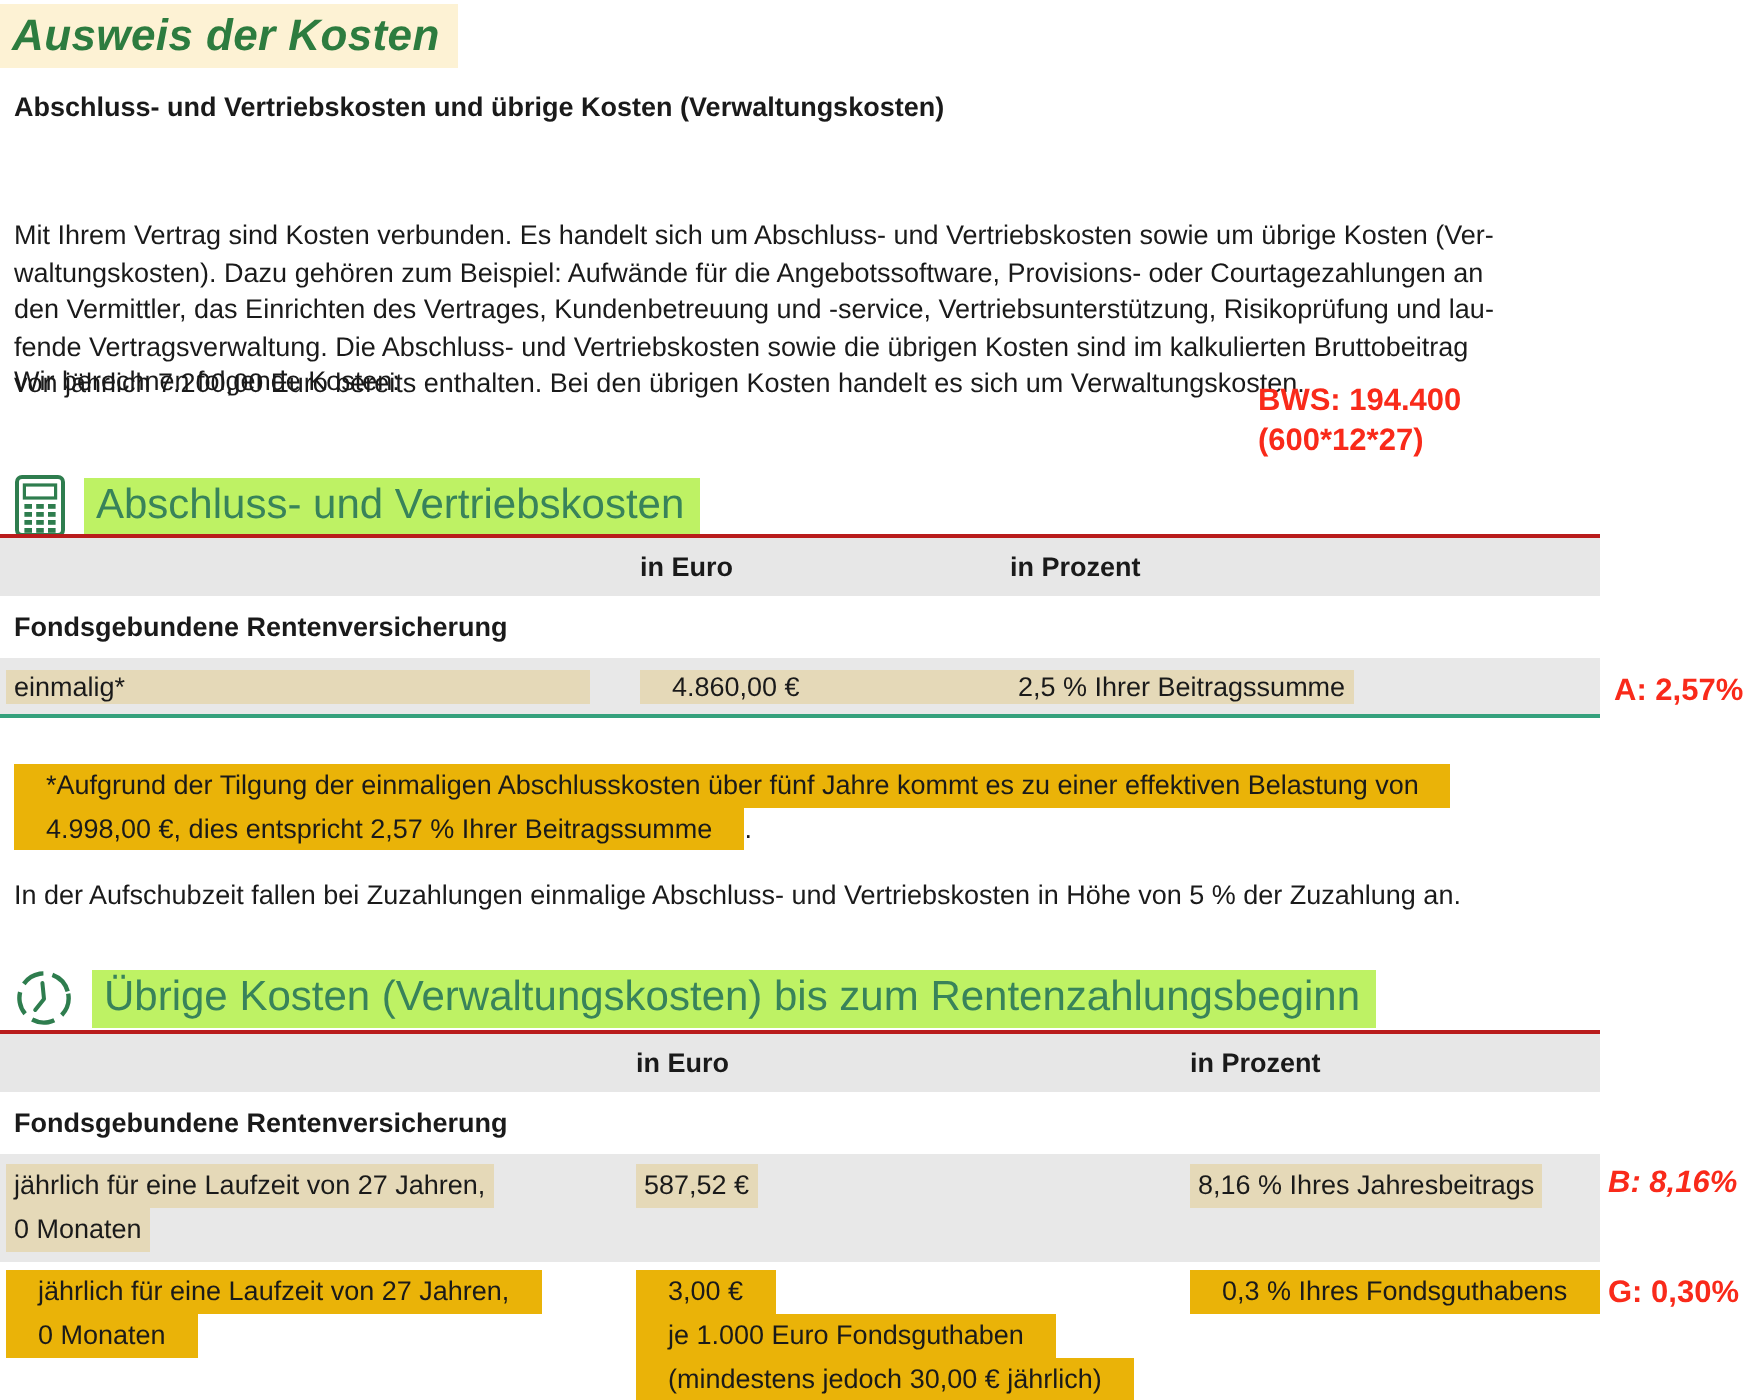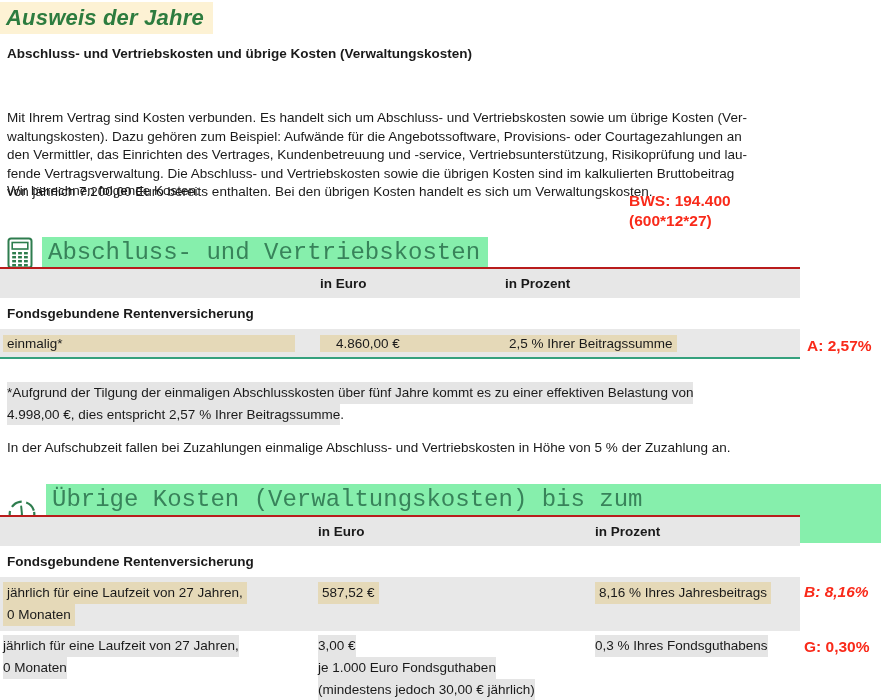--- a/index.html
+++ b/index.html
@@ -3,21 +3,21 @@
 <meta charset="utf-8">
 <style>
   * { margin:0; padding:0; box-sizing:border-box; }
   html,body { background:#ffffff; }
   .page {
     position:relative; width:881px; height:700px; overflow:hidden;
     background:#ffffff; color:#1a1a1a;
     font-family:"Liberation Sans", sans-serif; font-size:13.5px;
   }
   .abs { position:absolute; left:0; }
-  .hl  { background:#e5e5e5; padding:1px 0; display:inline-block; }
+  .hl  { background:#eab308; padding:1px 16px; display:inline-block; }
   .hlg { background:#e5d9b8; padding:1px 4px; display:inline-block; }
 
   .title-wrap { top:5px; left:0; }
   .title {
     font-size:22px; font-weight:bold; font-style:italic; color:#2d7c3f;
     background:#fdf2d4; padding:3px 9px 4px 6px; letter-spacing:0.2px;
   }
   .subtitle { top:46px; left:7px; font-weight:bold; }
   .intro {
     top:69px; left:7px; width:872px;
@@ -27,21 +27,21 @@
 
   .annotation { position:absolute; color:#f92a1a; font-weight:bold; font-size:15.5px; }
   .bws { left:629px; top:191px; line-height:20px; }
   .ann-a { left:807px; top:337px; }
   .ann-b { left:804px; top:583px;font-style:italic; }
   .ann-g { left:804px; top:638px; }
 
   .sec-header { display:flex; align-items:center; gap:9px; left:7px; }
   .sec-header .icon { flex:0 0 auto; display:inline-flex; }
   .sec-title {
-    font-size:24px; color:#38835a; background:#86efac; padding:2px 8px 3px 6px;font-family:Liberation Mono, monospace;
+    font-size:21px; color:#38835a; background:#bef264; padding:2px 8px 3px 6px;
   }
   .sec1 { top:237px; }
   .sec2 { top:484px; }
 
   .tbl { position:absolute; left:0; width:800px; border-top:2px solid #b91c1c; }
   .tbl1 { top:267px; }
   .tbl2 { top:515px; }
   .cols1 { display:grid; grid-template-columns:320px 185px 1fr; }
   .cols2 { display:grid; grid-template-columns:318px 277px 1fr; }
   .thead { background:#e7e7e7; height:29px; align-items:center; font-weight:bold; }
@@ -61,21 +61,21 @@
 
   .footnote { top:382px; left:7px; line-height:19.5px; }
   .aufschub { top:440px; left:7px; }
 </style>
 </head>
 <body>
 
 <div class="page">
 
   <div class="abs title-wrap">
-    <span class="title">Ausweis der Jahre</span>
+    <span class="title">Ausweis der Kosten</span>
   </div>
 
   <div class="abs subtitle">Abschluss- und Vertriebskosten und übrige Kosten (Verwaltungskosten)</div>
 
   <div class="abs intro">Mit Ihrem Vertrag sind Kosten verbunden. Es handelt sich um Abschluss- und Vertriebskosten sowie um übrige Kosten (Ver-
 waltungskosten). Dazu gehören zum Beispiel: Aufwände für die Angebotssoftware, Provisions- oder Courtagezahlungen an
 den Vermittler, das Einrichten des Vertrages, Kundenbetreuung und -service, Vertriebsunterstützung, Risikoprüfung und lau-
 fende Vertragsverwaltung. Die Abschluss- und Vertriebskosten sowie die übrigen Kosten sind im kalkulierten Bruttobeitrag
 von jährlich 7.200,00 Euro bereits enthalten. Bei den übrigen Kosten handelt es sich um Verwaltungskosten.</div>
 

